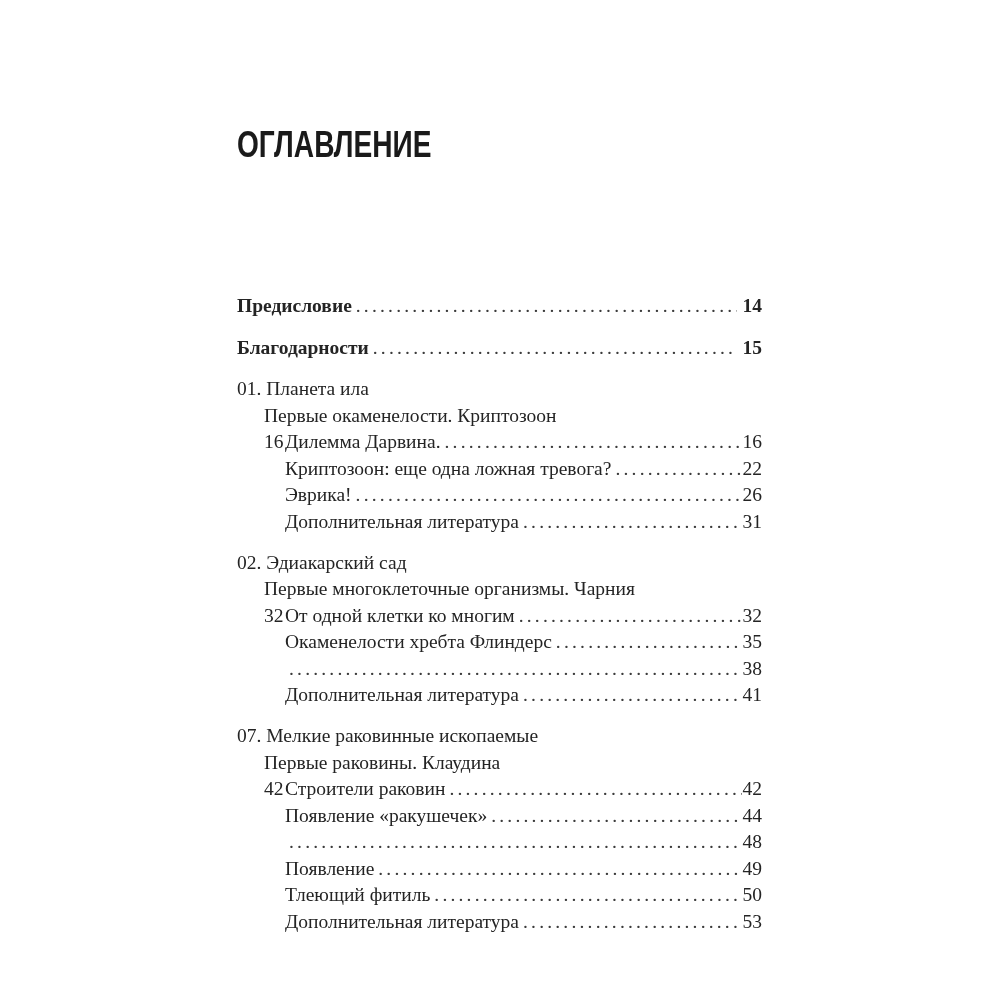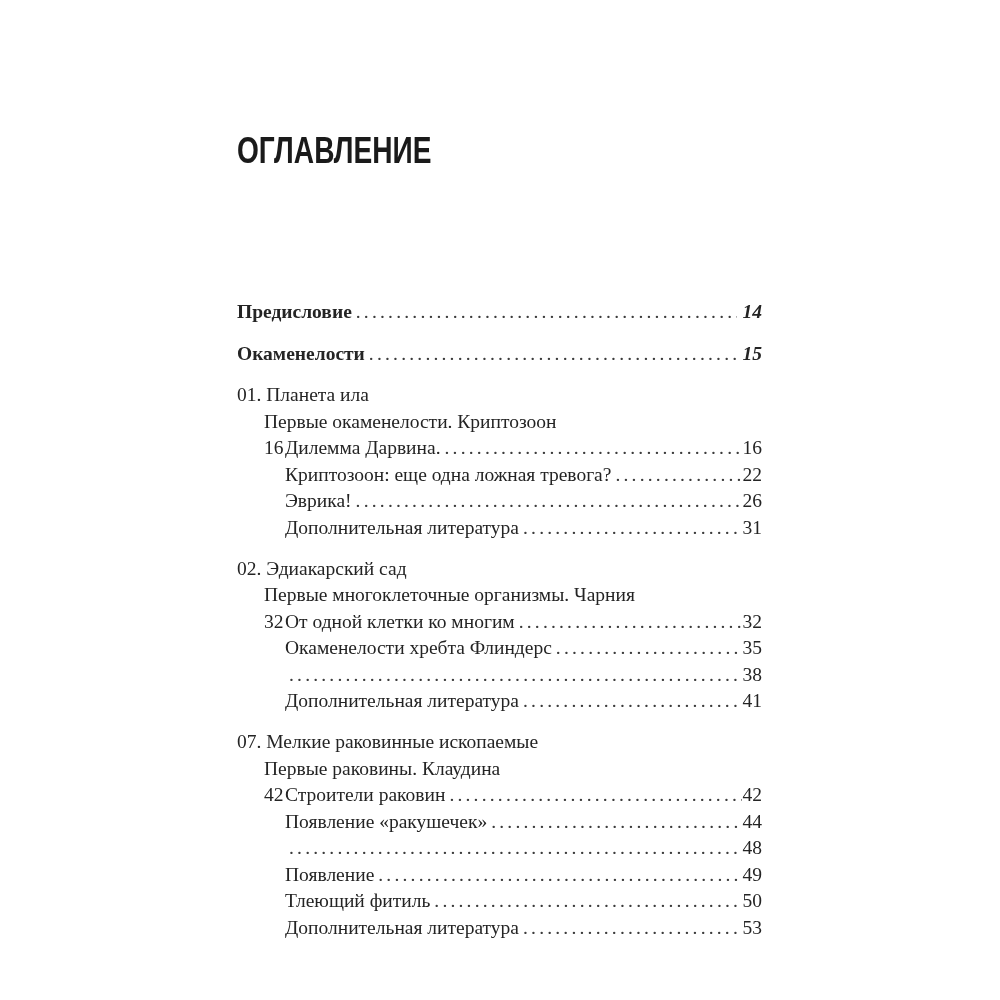--- a/index.html
+++ b/index.html
@@ -12,21 +12,21 @@
     width: 1000px;
     height: 1000px;
     background: #ffffff;
     overflow: hidden;
     font-family: "Liberation Serif", "DejaVu Serif", serif;
     color: #242424;
   }
   .content {
     position: absolute;
     left: 237px;
-    top: 12px;
+    top: 6px;
     width: 525px;
   }
   h1.toc-title {
     margin: 0;
     padding-top: 119px;
     font-family: "Liberation Sans", "DejaVu Sans", sans-serif;
     font-weight: 700;
     font-size: 37px;
     line-height: 40px;
     color: #1a1a1a;
@@ -44,21 +44,21 @@
   }
   .row {
     display: flex;
     align-items: baseline;
     line-height: 26.5px;
     height: 26.5px;
     white-space: nowrap;
   }
   .front-item { font-weight: 700; justify-content: space-between; }
   .front-item + .front-item { margin-top: 15.5px; }
-  .front-item .page-num { padding-left: 5px; font-style: italic; }
+  .front-item .page-num { padding-left: 5px; }
   .section { margin-top: 14.5px; }
   .section-heading { font-weight: 400; }
   .entry-l1 { padding-left: 23px; flex-direction: column; }
   .entry-l2 { padding-left: 48px; }
   .label { flex: 0 0 auto; }
   .leader {
     flex: 1 1 auto;
     overflow: hidden;
     white-space: nowrap;
     margin-left: 4px;
@@ -80,21 +80,21 @@
     <h1 class="toc-title">
       <span class="squeeze">ОГЛАВЛЕНИЕ</span>
     </h1>
     <div class="toc" id="toc-root">
         <div class="row front-item">
           <span class="label">Предисловие</span>
           <span class="leader">........................................................................................................................</span>
           <span class="page-num">14</span>
         </div>
         <div class="row front-item">
-          <span class="label">Окаменелости</span>
+          <span class="label">Благодарности</span>
           <span class="leader">........................................................................................................................</span>
           <span class="page-num">15</span>
         </div>
         <div class="section">
           <div class="row section-heading">01. Планета ила</div>
           <div class="row entry-l1">
             <span class="label">Первые окаменелости. Криптозоон</span>
             <span class="leader">........................................................................................................................</span>
             <span class="page-num">16</span>
           </div>

